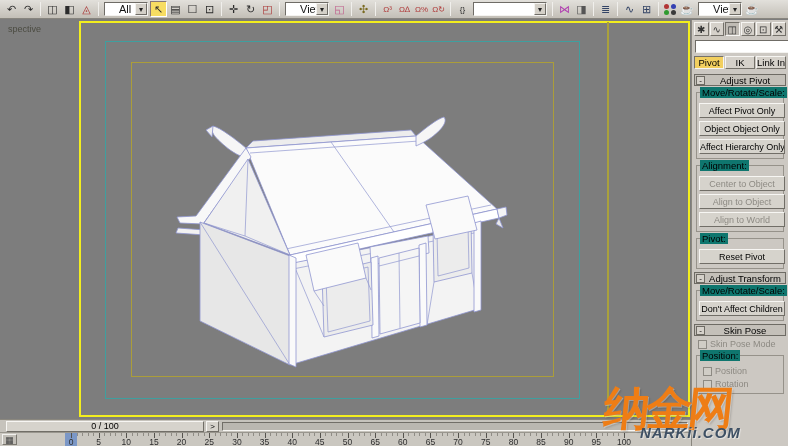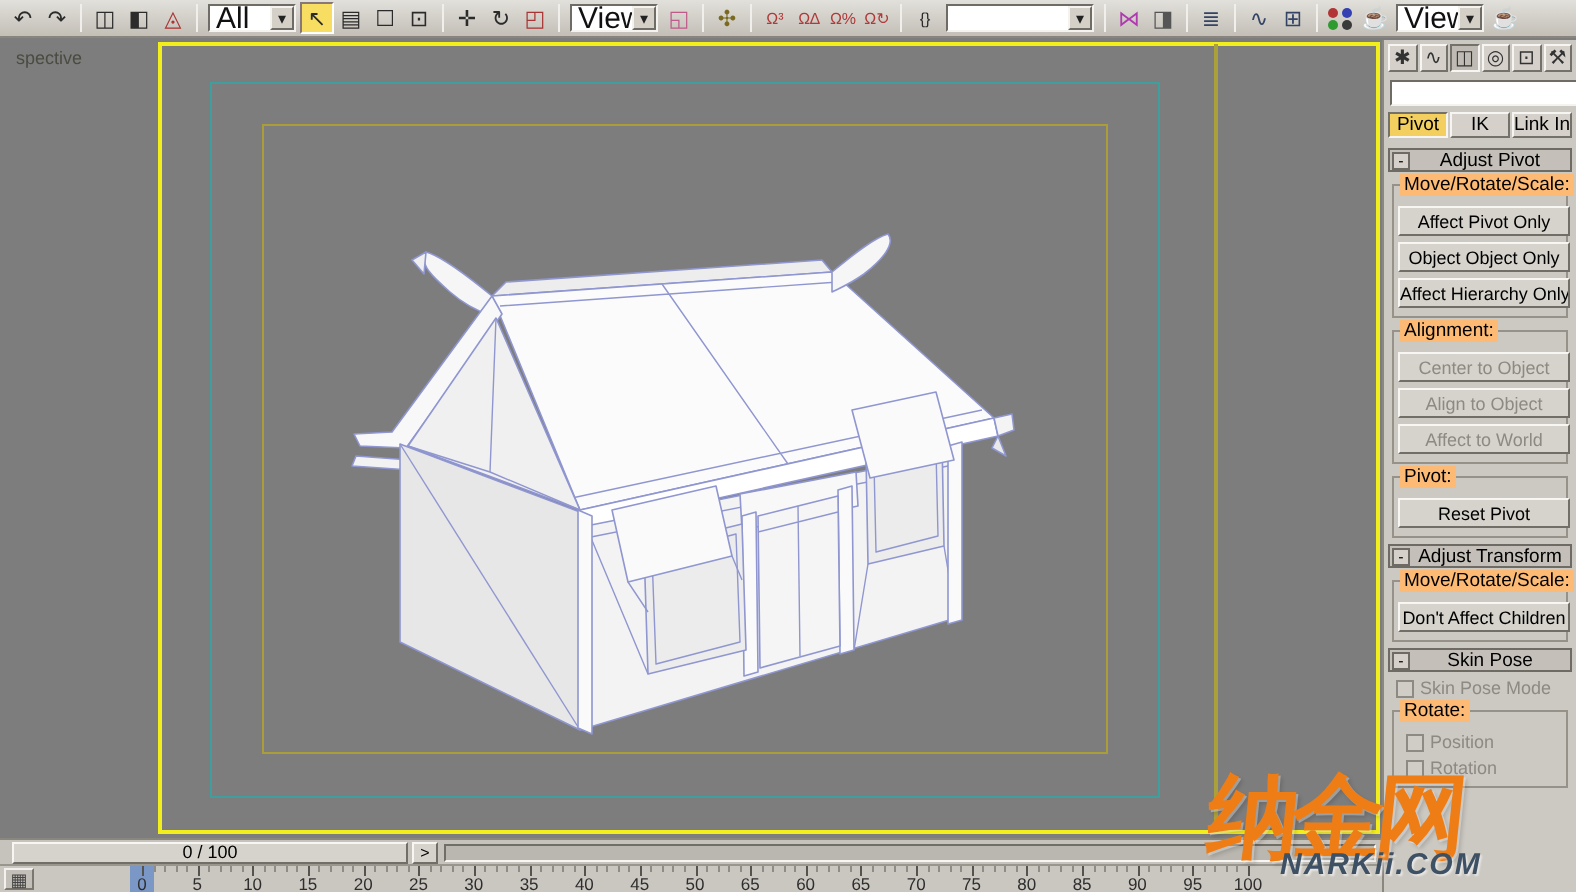--- a/index.html
+++ b/index.html
@@ -10,21 +10,21 @@
   
   .toolbar { position:absolute; left:0; top:0; width:788px; height:19px;
     background:linear-gradient(#e2e0db,#c3bfb7); border-bottom:1px solid #88857e;
     display:flex; align-items:center; padding:0 3px; }
   .tbtn { width:17px; height:16px; display:flex; align-items:center; justify-content:center;
     color:#2b2b2b; font-size:11px; border:1px solid transparent; flex:none; }
   .tbtn.active { background:#f7dd62; border:1px solid; border-color:#8a8largely770 #fff #fff #877; border-color:#877 #fff #fff #877; }
   .tsep { width:1px; height:14px; background:#908d86; border-right:1px solid #f0efec; margin:0 3px; flex:none; }
   .tdd { height:14px; background:#fff; border:1px solid; border-color:#6f6c66 #f4f3f0 #f4f3f0 #6f6c66;
     display:flex; align-items:center; margin:0 2px; flex:none; }
-  .tdd-val { flex:1; padding:0 3px; font-size:15px; color:#111; overflow:hidden; white-space:nowrap; }
+  .tdd-val { flex:1; padding:0 14px; font-size:11px; color:#111; overflow:hidden; white-space:nowrap; }
   .tdd-arrow { width:12px; height:12px; background:#d4d0c8; border:1px solid; border-color:#f4f3f0 #6f6c66 #6f6c66 #f4f3f0;
     display:flex; align-items:center; justify-content:center; font-size:8px; color:#222; flex:none; }
   .dots { display:grid; grid-template-columns:6px 6px; grid-gap:1px; }
   .dots i { width:5px; height:5px; border-radius:50%; display:block; }
 
   
   .viewport { position:absolute; left:0; top:20px; width:691px; height:399px; background:#7d7d7d; }
   .vp-label { position:absolute; left:8px; top:4px; color:#4b4b41; font-size:9px; }
   .vp-border { position:absolute; left:79px; top:1px; width:611px; height:396px;
     border:2px solid #f2ee1e; }
@@ -46,21 +46,21 @@
   .cp-subtab { flex:1; height:13px; text-align:center; font-size:9.5px; line-height:12px;
     background:#d5d1ca; border:1px solid; border-color:#f6f5f2 #74716a #74716a #f6f5f2; white-space:nowrap; overflow:hidden; }
   .cp-subtab.active { background:#f2cf5f; border-color:#74716a #f6f5f2 #f6f5f2 #74716a; }
   .rollout { margin:3px 2px 0; }
   .ro-head { height:12px; display:flex; align-items:center; background:#c4c0b9;
     border:1px solid #6e6b64; }
   .ro-min { width:9px; height:9px; margin-left:1px; background:#d5d1ca; border:1px solid #6e6b64;
     font-size:8px; line-height:7px; text-align:center; }
   .ro-title { flex:1; text-align:center; font-size:9.5px; }
   .grp { position:relative; border:1px solid #96928a; margin:6px 2px 0; padding:7px 2px 4px; }
-  .glabel { position:absolute; top:-6px; left:3px; background:#fdba74; padding:0 2px; font-size:9.5px; white-space:nowrap; }
+  .glabel { position:absolute; top:-6px; left:3px; background:#0f766e; padding:0 2px; font-size:9.5px; white-space:nowrap; }
   .pbtn { display:block; width:86px; margin:3px auto 0; height:15px; font-size:9px;
     font-family:"Liberation Sans",sans-serif; background:#d6d3cc; color:#000;
     border:1px solid; border-color:#f7f6f3 #716e67 #716e67 #f7f6f3; white-space:nowrap; overflow:hidden; }
   .pbtn.disabled { color:#8d8a83;text-align:center; }
   .cb { display:flex; align-items:center; gap:3px; font-size:9px; margin:3px 0 0 4px; color:#8d8a83; }
   .cb .box { width:9px; height:9px; background:#d0cdc6; border:1px solid #8d8a83; flex:none; }
 
   
   .trackrow { position:absolute; left:0; top:419px; width:691px; height:13px;
     background:#c6c3bc; border-top:1px solid #8a877e; }
@@ -243,21 +243,21 @@
       <div class="grp">
         <span class="glabel">Move/Rotate/Scale:</span>
         <button class="pbtn">Affect Pivot Only</button>
         <button class="pbtn">Object Object Only</button>
         <button class="pbtn">Affect Hierarchy Only</button>
       </div>
       <div class="grp">
         <span class="glabel">Alignment:</span>
         <button class="pbtn disabled">Center to Object</button>
         <button class="pbtn disabled">Align to Object</button>
-        <button class="pbtn disabled">Affect to World</button>
+        <button class="pbtn disabled">Align to World</button>
       </div>
       <div class="grp">
         <span class="glabel">Pivot:</span>
         <button class="pbtn">Reset Pivot</button>
       </div>
     </div>
 
     <div class="rollout">
       <div class="ro-head">
         <span class="ro-min">-</span>
@@ -272,21 +272,21 @@
     <div class="rollout">
       <div class="ro-head">
         <span class="ro-min">-</span>
         <span class="ro-title">Skin Pose</span>
       </div>
       <label class="cb">
         <span class="box"></span>
         <span>Skin Pose Mode</span>
       </label>
       <div class="grp">
-        <span class="glabel">Rotate:</span>
+        <span class="glabel">Position:</span>
         <label class="cb">
           <span class="box"></span>
           <span>Position</span>
         </label>
         <label class="cb">
           <span class="box"></span>
           <span>Rotation</span>
         </label>
 
       </div>

